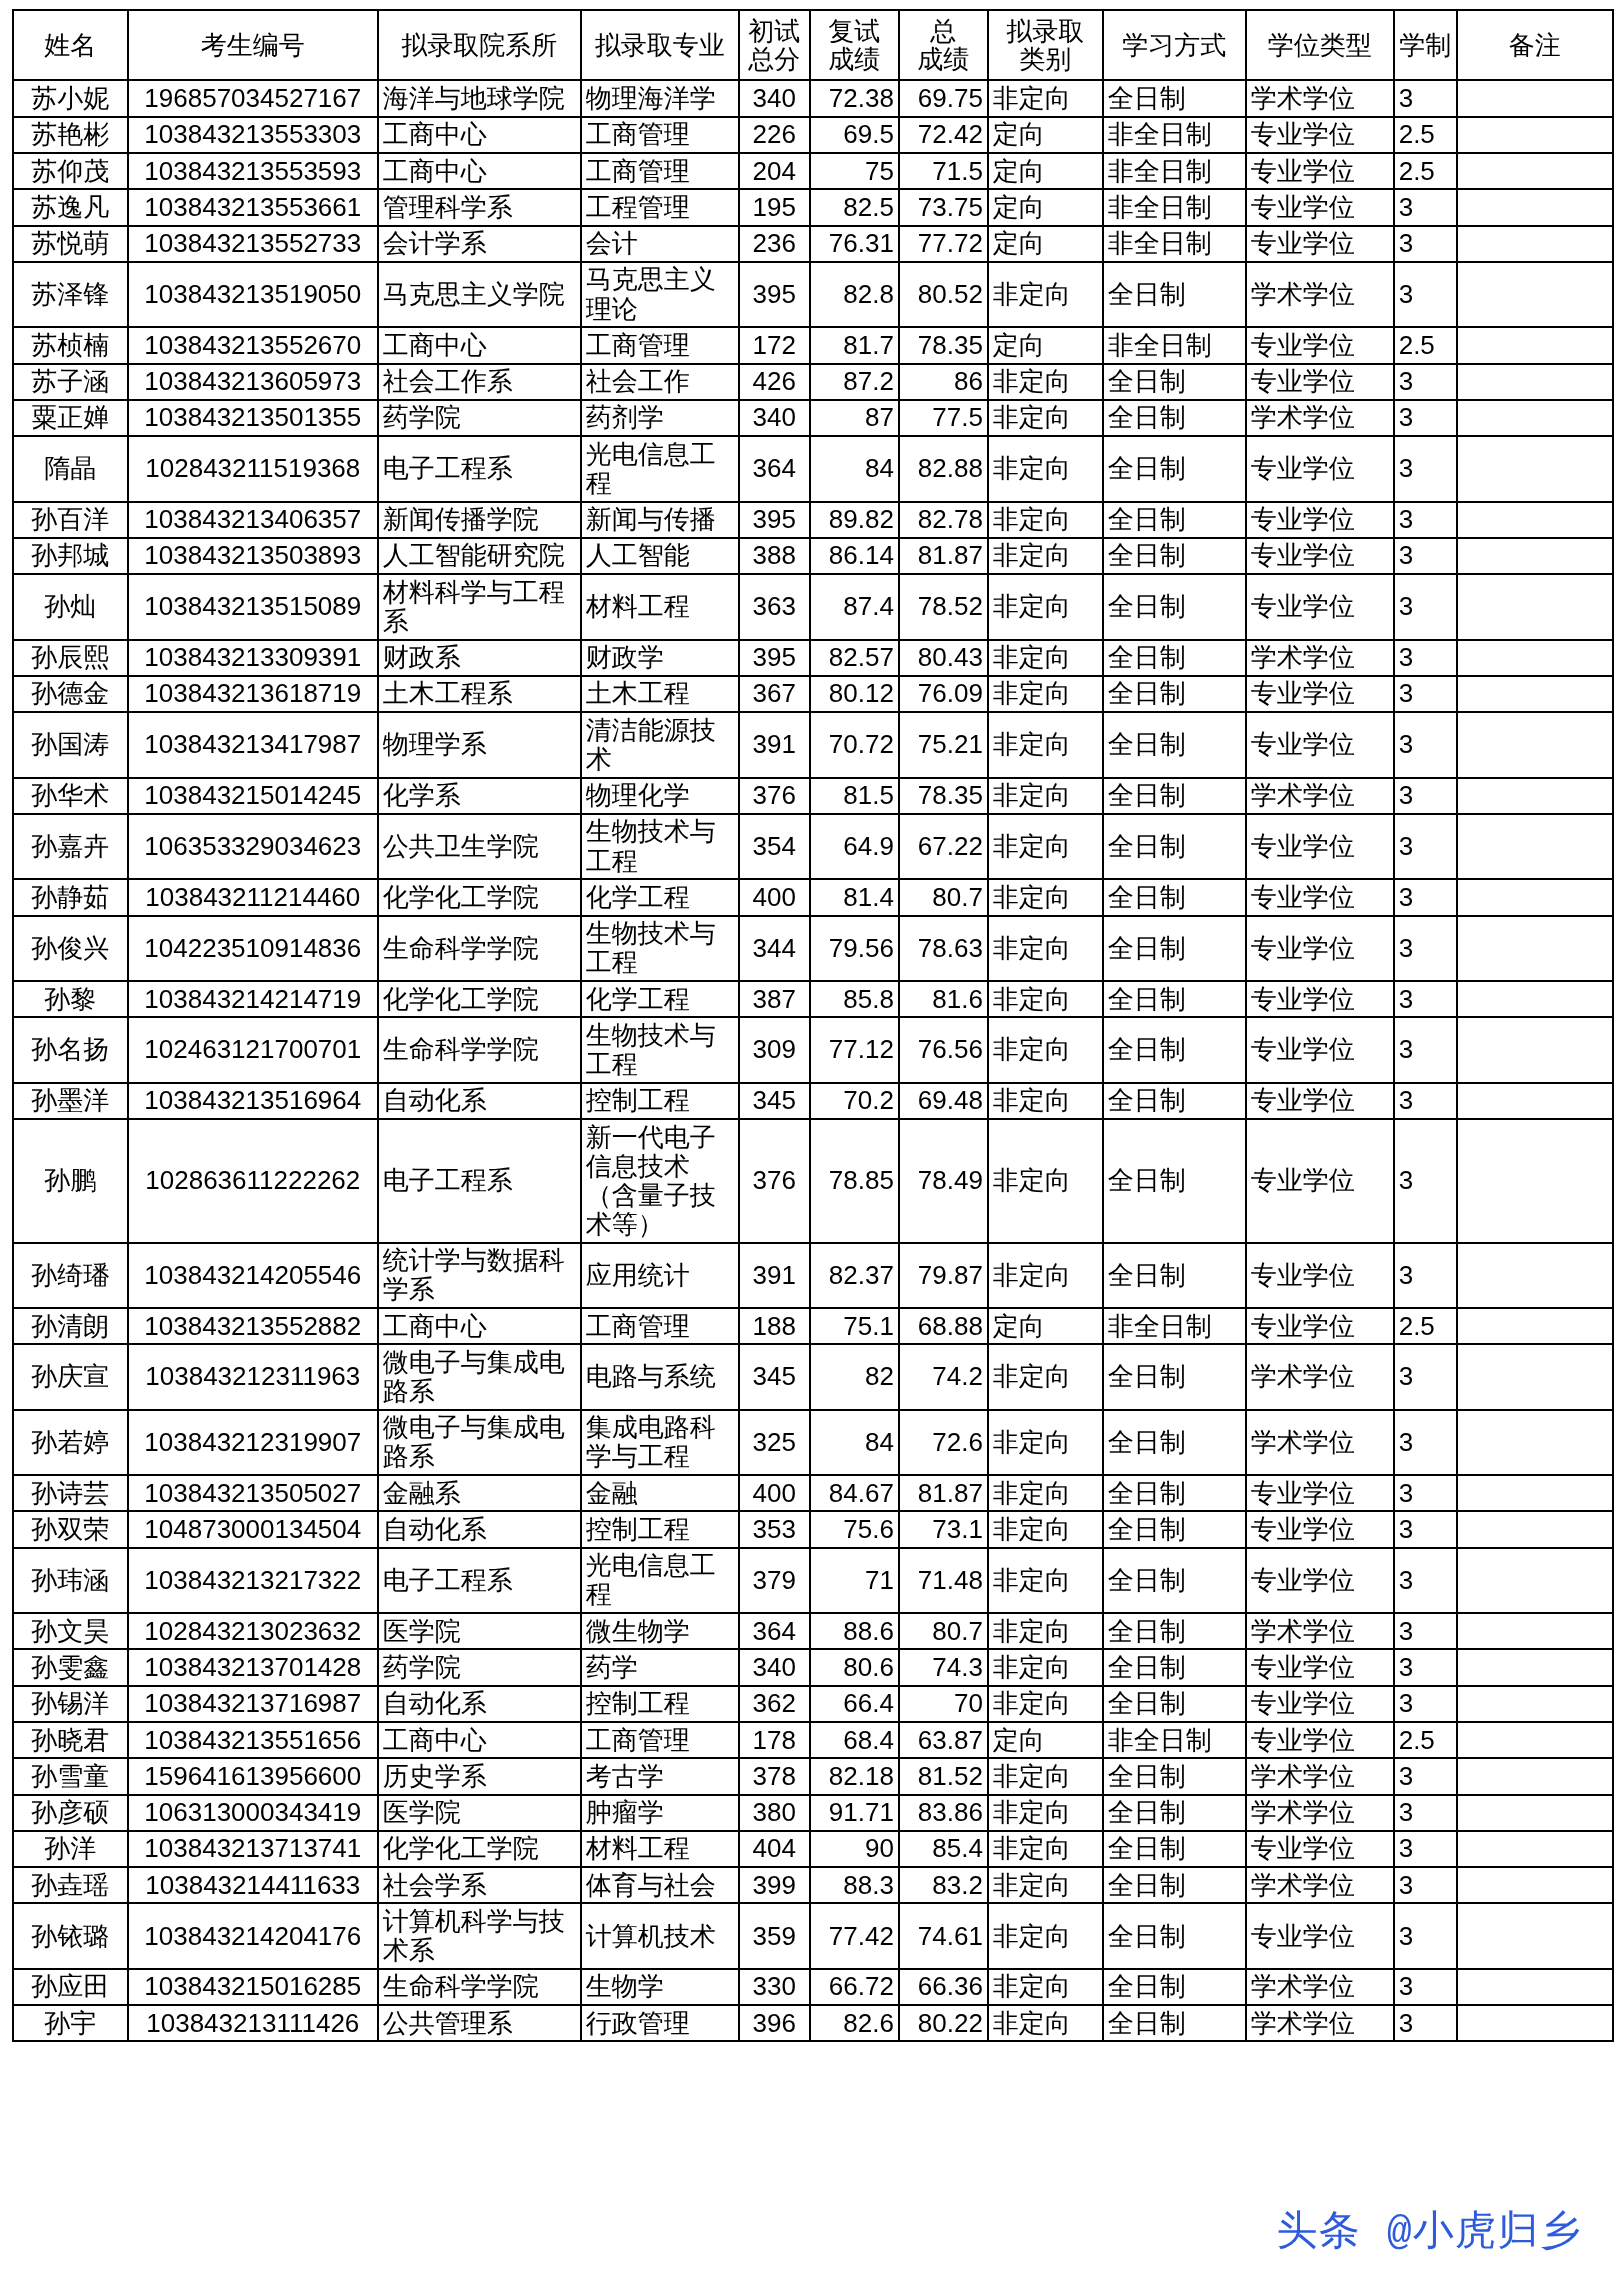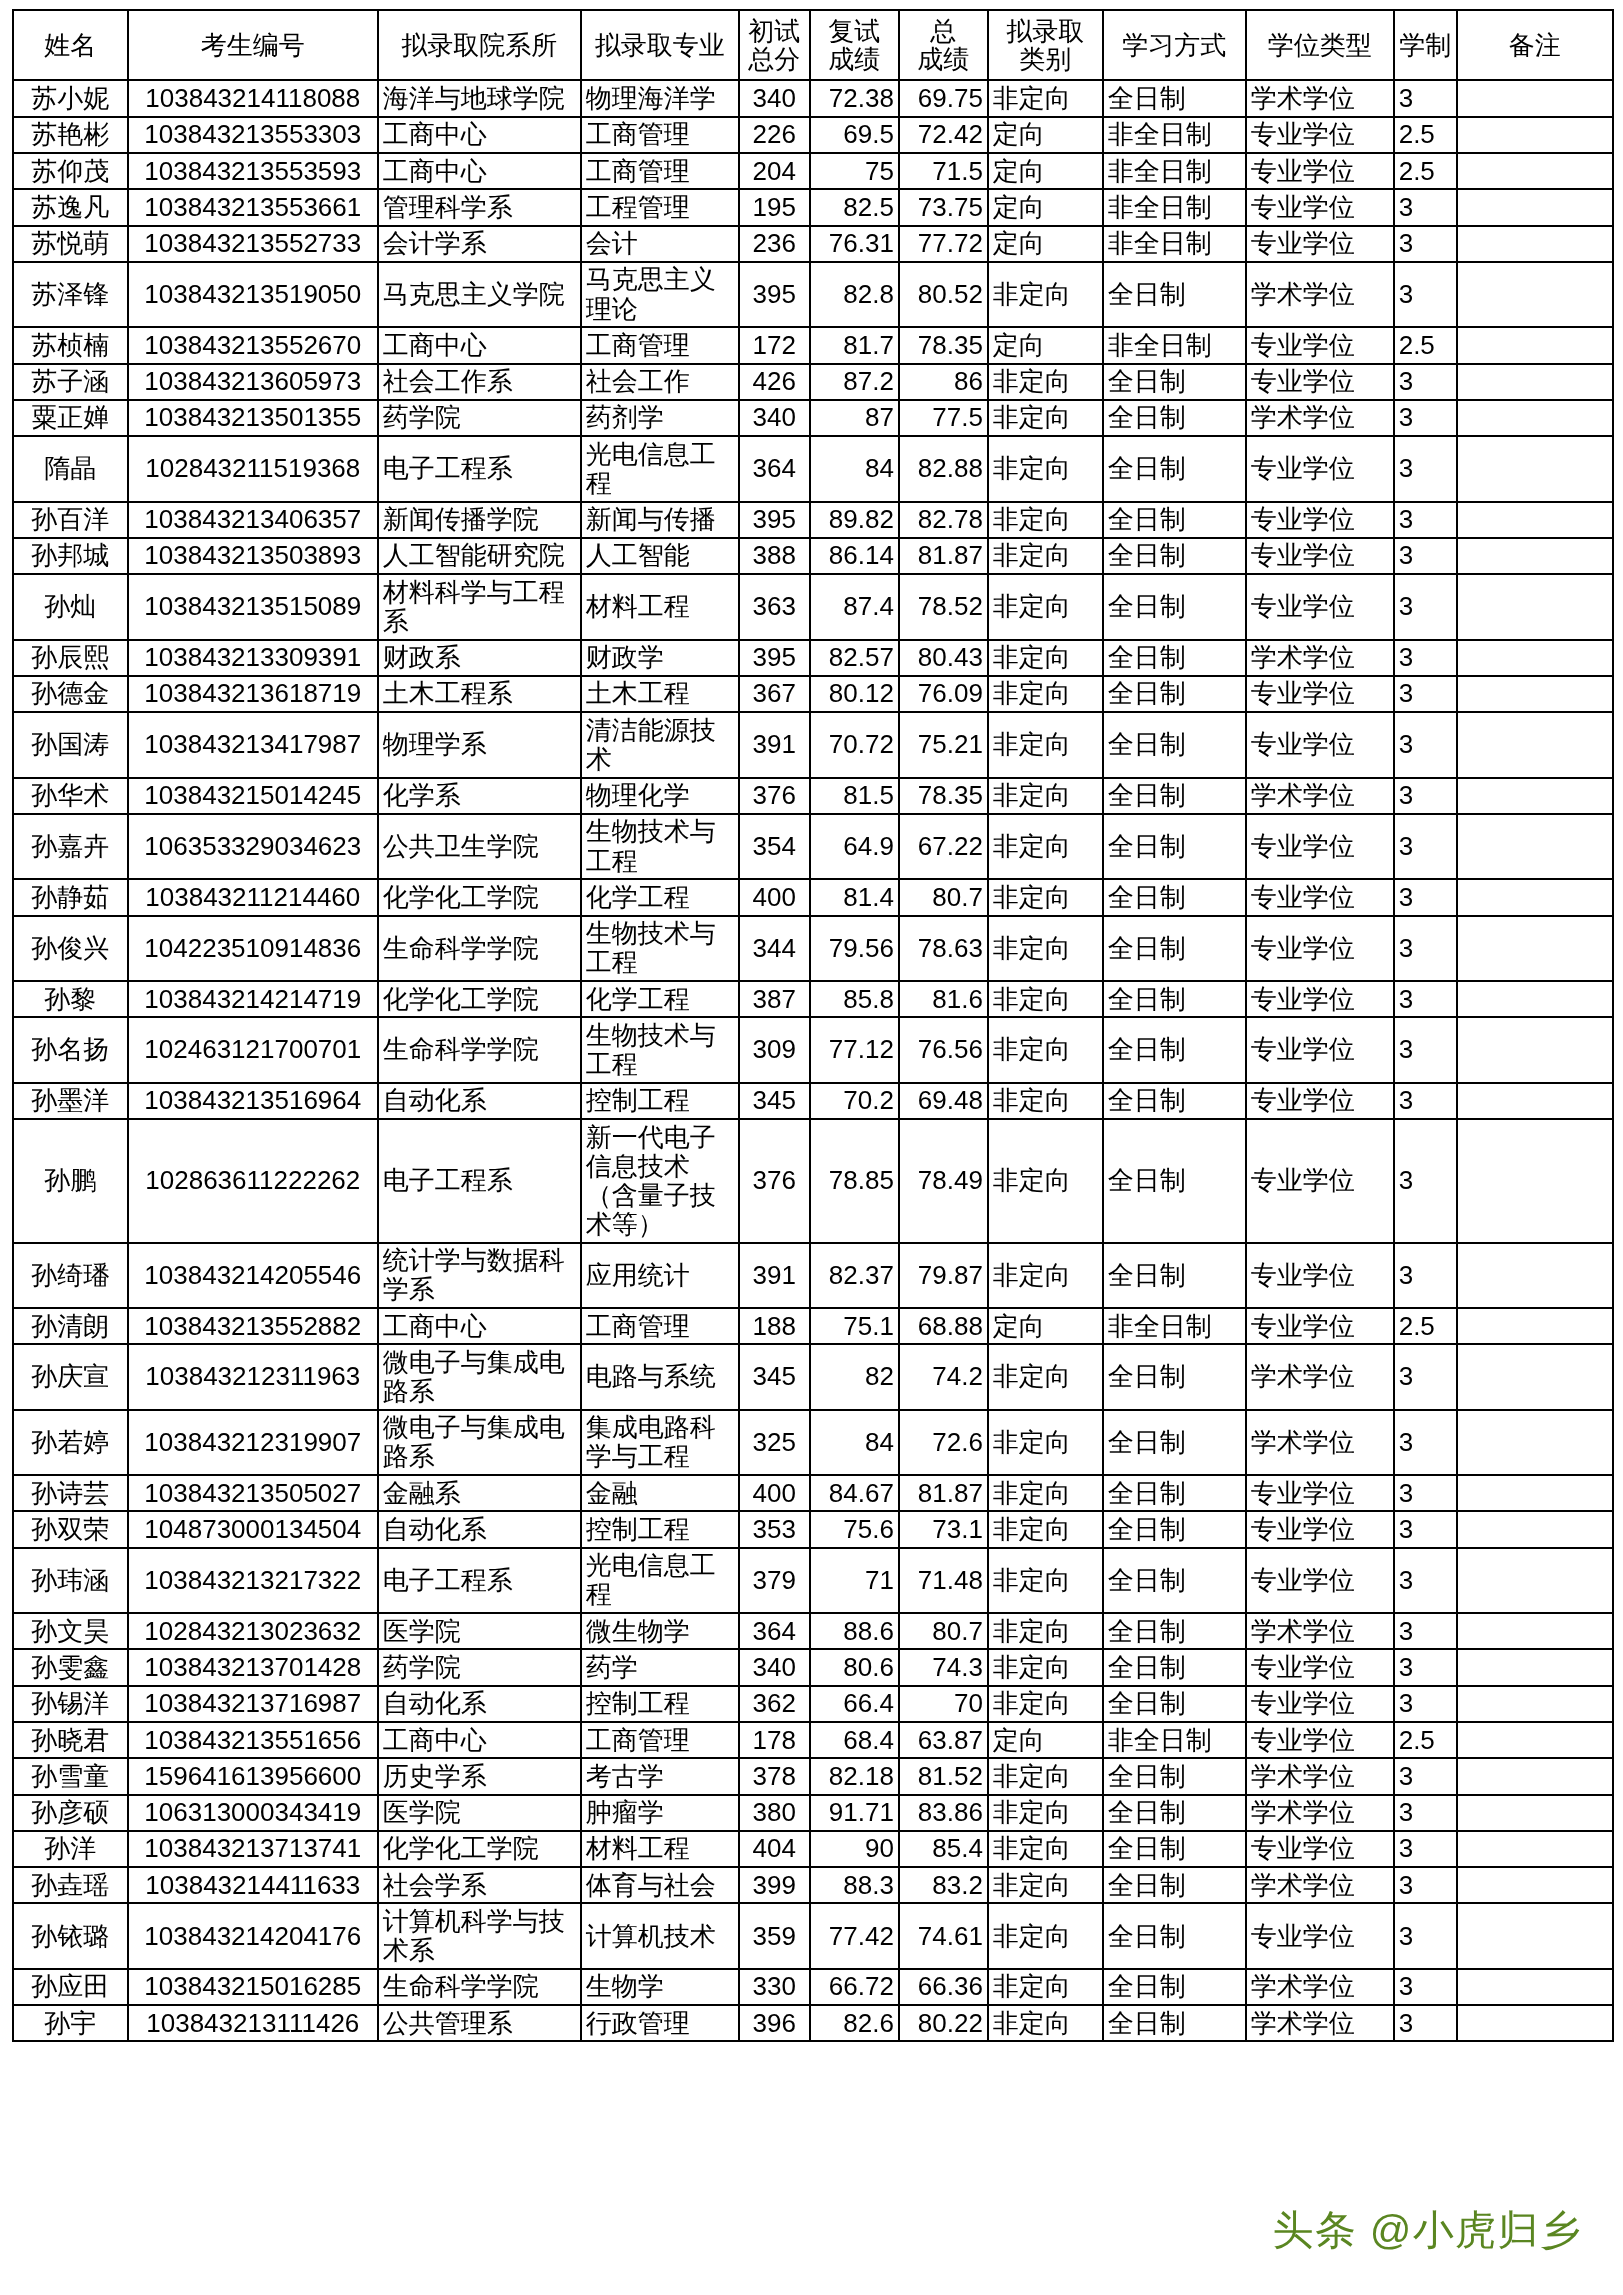--- a/index.html
+++ b/index.html
@@ -68,24 +68,24 @@
     display: block;
     white-space: pre-line;
   }
 
   .watermark {
     position: absolute;
     right: 41px;
     bottom: 37px;
     font-size: 41px;
     letter-spacing: 1.3px;
-    color: #4d7c0f;
+    color: #1d4ed8;
     opacity: 0.92;
     white-space: nowrap;
-    font-family: Liberation Sans, sans-serif;
+    font-family: Liberation Mono, monospace;
     text-shadow: 2px 2px 0 rgba(255,255,255,0.85);
   }
 </style>
 </head>
 <body>
 
 <div id="sheet">
   <table class="admissions">
     <colgroup>
         <col class="c-name">
@@ -141,21 +141,21 @@
             <span class="hdr-stack">学制</span>
           </th>
           <th>
             <span class="hdr-stack">备注</span>
           </th>
         </tr>
     </thead>
     <tbody>
         <tr>
           <td class="t-center">苏小妮</td>
-          <td class="t-center">103843214118088</td>
+          <td class="t-center">196857034527167</td>
           <td class="t-left">海洋与地球学院</td>
           <td class="t-left">物理海洋学</td>
           <td class="t-center">340</td>
           <td class="t-right">72.38</td>
           <td class="t-right">69.75</td>
           <td class="t-left">非定向</td>
           <td class="t-left">全日制</td>
           <td class="t-left">学术学位</td>
           <td class="t-left">3</td>
           <td class="t-left"></td>

